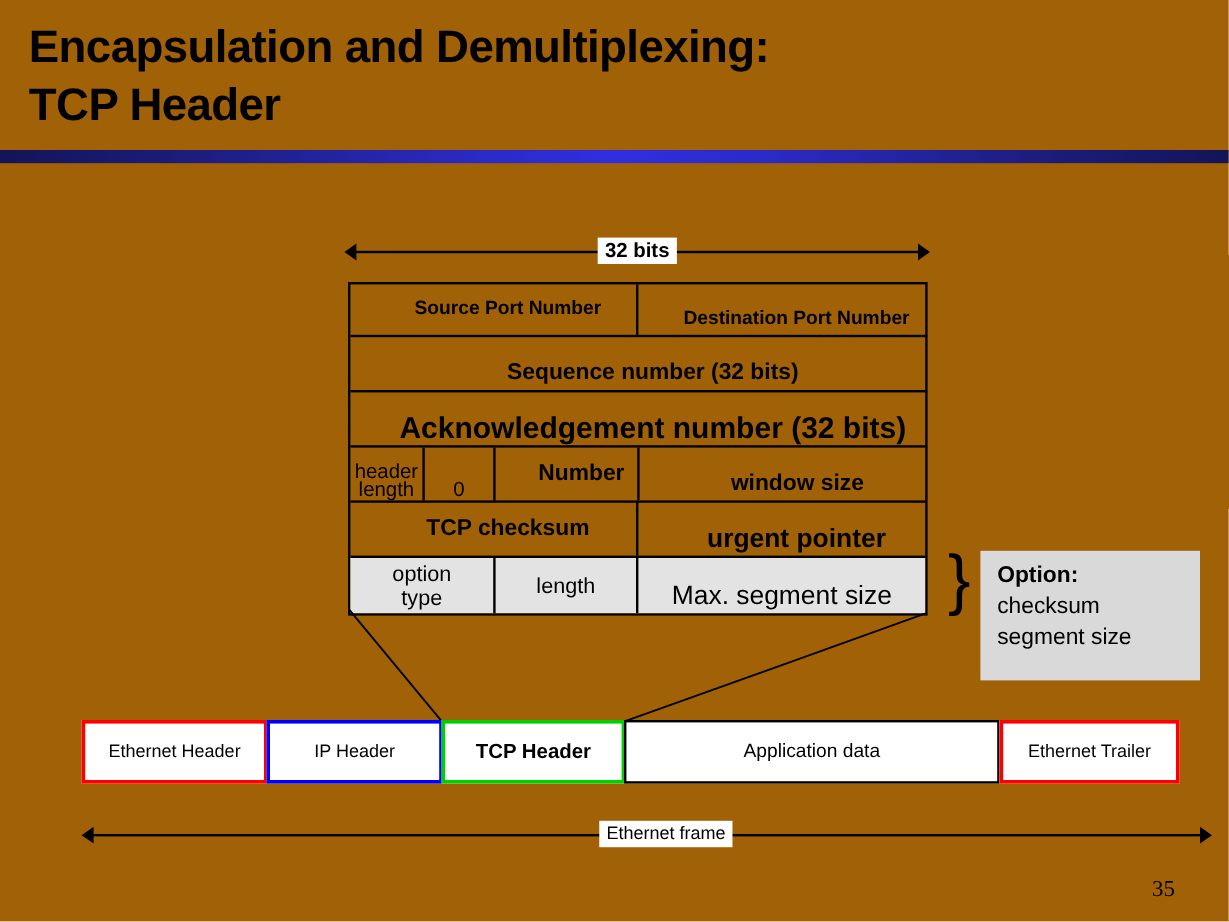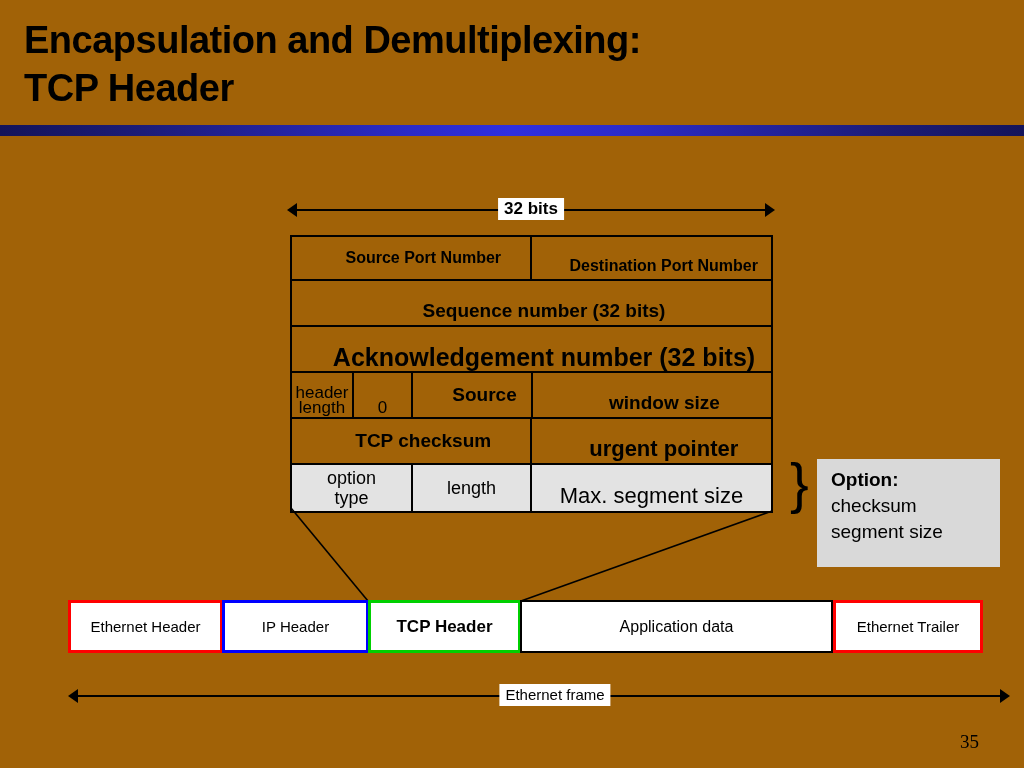--- a/index.html
+++ b/index.html
@@ -254,21 +254,21 @@
     </div>
 
     <div class="trow row-h46">
       <div class="tcell small w-hdrlen">
         <div>
           <div>header</div>
           <div>length</div>
         </div>
       </div>
       <div class="tcell small w-zero">0</div>
-      <div class="tcell bold w-flags" style="font-size:19px;">Source</div>
+      <div class="tcell bold w-flags" style="font-size:19px;">Number</div>
       <div class="tcell bold w-win last" style="font-size:19px;">window size</div>
     </div>
 
     <div class="trow row-h46">
       <div class="tcell bold w-half" style="font-size:19px;">TCP checksum</div>
       <div class="tcell bold w-half last" style="font-size:22px;">urgent pointer</div>
     </div>
 
     <div class="trow row-h46 last gray">
       <div class="tcell reg w-opttype" style="font-size:18px;line-height:20px;">

